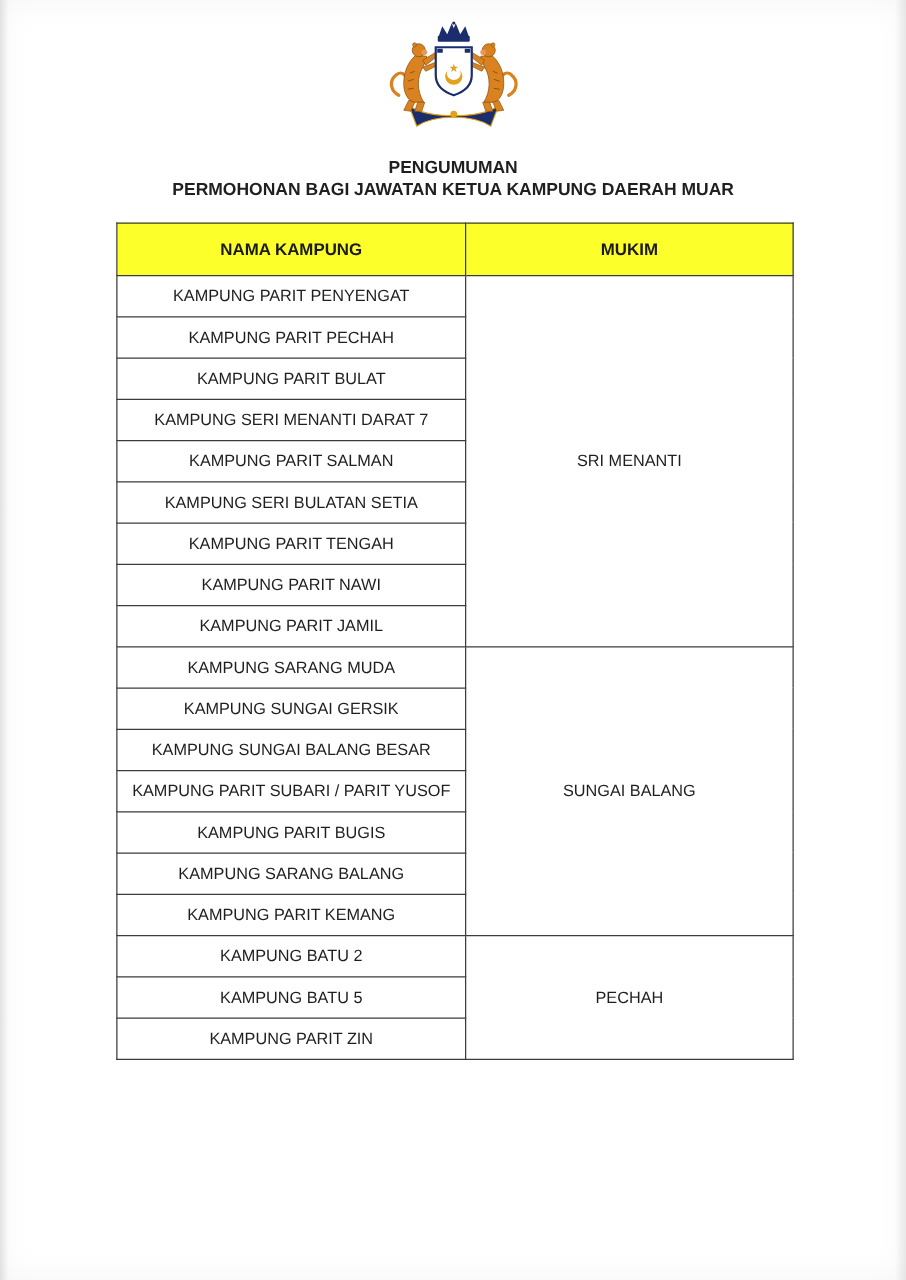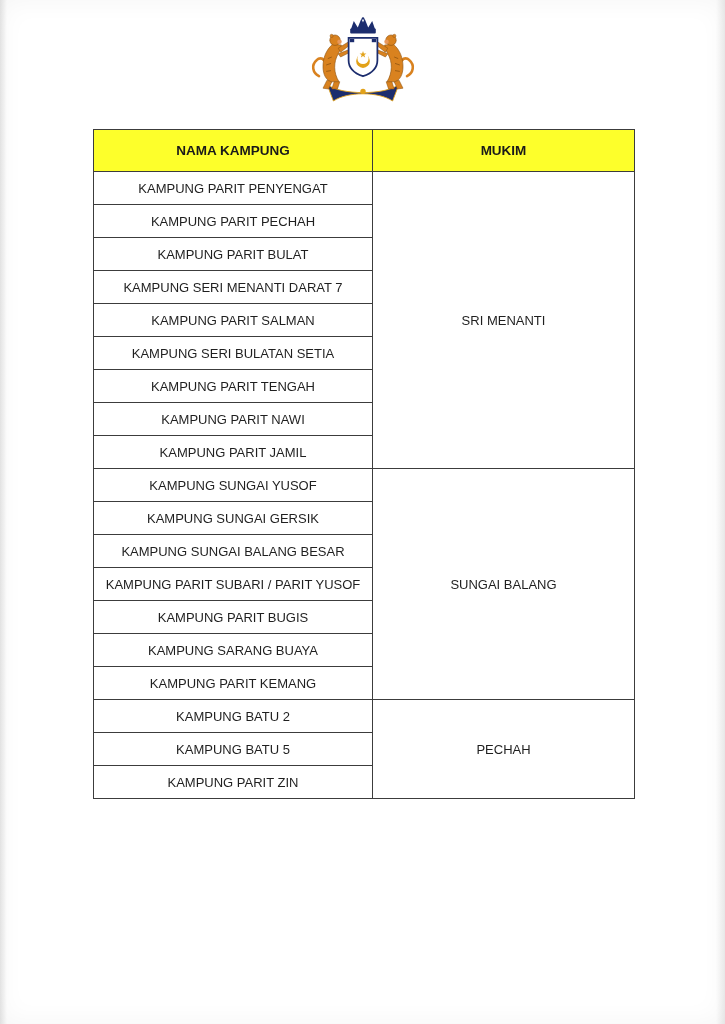--- a/index.html
+++ b/index.html
@@ -117,20 +117,24 @@
       <rect x="86" y="27.5" width="5.5" height="4" fill="#1c2d6e"></rect>
 
       <circle cx="75" cy="55" r="8.6" fill="#e2a219"></circle>
       <circle cx="75" cy="51.8" r="7" fill="#ffffff"></circle>
 
       <path transform="translate(75,47)" d="M0,-4.5 L-1.06,-1.46 L-4.28,-1.39 L-1.71,0.56 L-2.65,3.64 L0,1.8 L2.65,3.64 L1.71,0.56 L4.28,-1.39 L1.06,-1.46 Z" fill="#e2a219"></path>
     </svg>
   </div>
 
 
+  <div class="doc-subtitle">
+    <div>PENGUMUMAN</div>
+    <div>PERMOHONAN BAGI JAWATAN KETUA KAMPUNG DAERAH MUAR</div>
+  </div>
 
 
   <table class="kampung">
     <colgroup>
         <col class="c1">
         <col class="c2">
       </colgroup>
     <thead>
       <tr>
         <th style="background: rgb(253, 255, 43);">NAMA KAMPUNG</th>
@@ -160,37 +164,37 @@
         <tr>
           <td class="kampung-cell">KAMPUNG PARIT TENGAH</td>
         </tr>
         <tr>
           <td class="kampung-cell">KAMPUNG PARIT NAWI</td>
         </tr>
         <tr>
           <td class="kampung-cell">KAMPUNG PARIT JAMIL</td>
         </tr>
         <tr>
-          <td class="kampung-cell">KAMPUNG SUNGAI YUSOF</td>
+          <td class="kampung-cell">KAMPUNG SARANG MUDA</td>
           <td class="mukim-cell" rowspan="7">SUNGAI BALANG</td>
         </tr>
         <tr>
           <td class="kampung-cell">KAMPUNG SUNGAI GERSIK</td>
         </tr>
         <tr>
           <td class="kampung-cell">KAMPUNG SUNGAI BALANG BESAR</td>
         </tr>
         <tr>
           <td class="kampung-cell">KAMPUNG PARIT SUBARI / PARIT YUSOF</td>
         </tr>
         <tr>
           <td class="kampung-cell">KAMPUNG PARIT BUGIS</td>
         </tr>
         <tr>
-          <td class="kampung-cell">KAMPUNG SARANG BUAYA</td>
+          <td class="kampung-cell">KAMPUNG SARANG BALANG</td>
         </tr>
         <tr>
           <td class="kampung-cell">KAMPUNG PARIT KEMANG</td>
         </tr>
         <tr>
           <td class="kampung-cell">KAMPUNG BATU 2</td>
           <td class="mukim-cell" rowspan="3">PECHAH</td>
         </tr>
         <tr>
           <td class="kampung-cell">KAMPUNG BATU 5</td>

